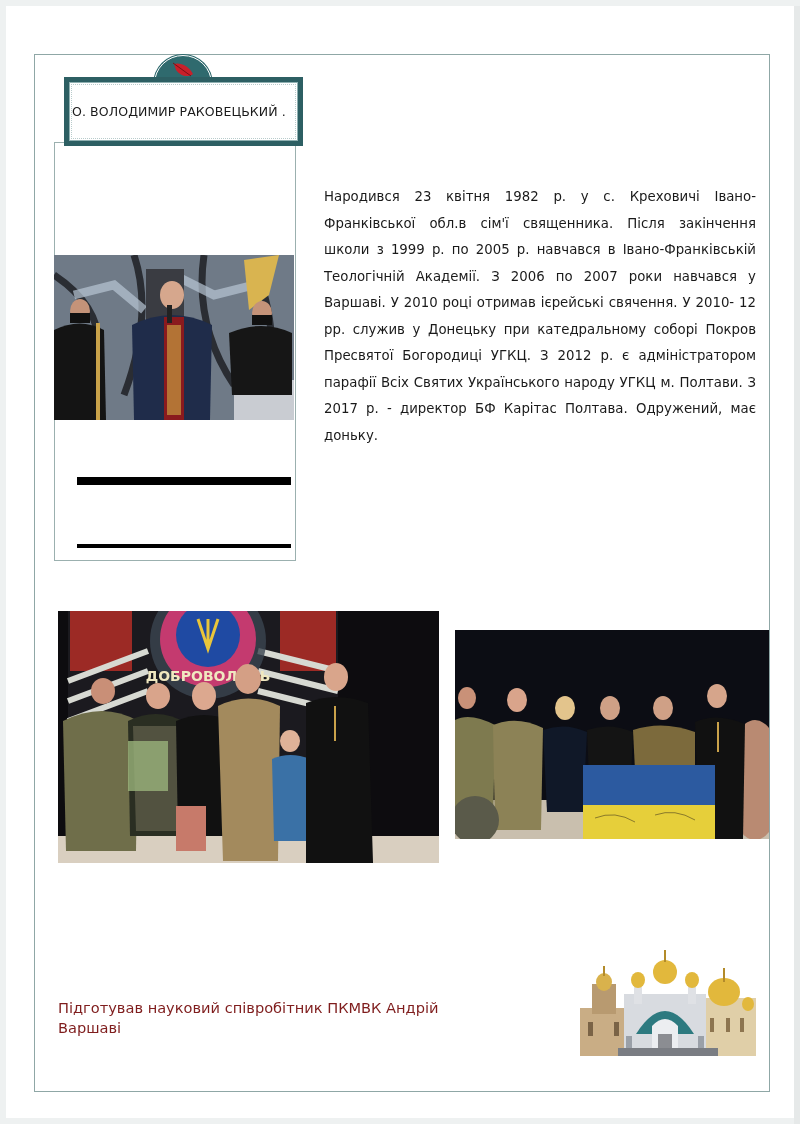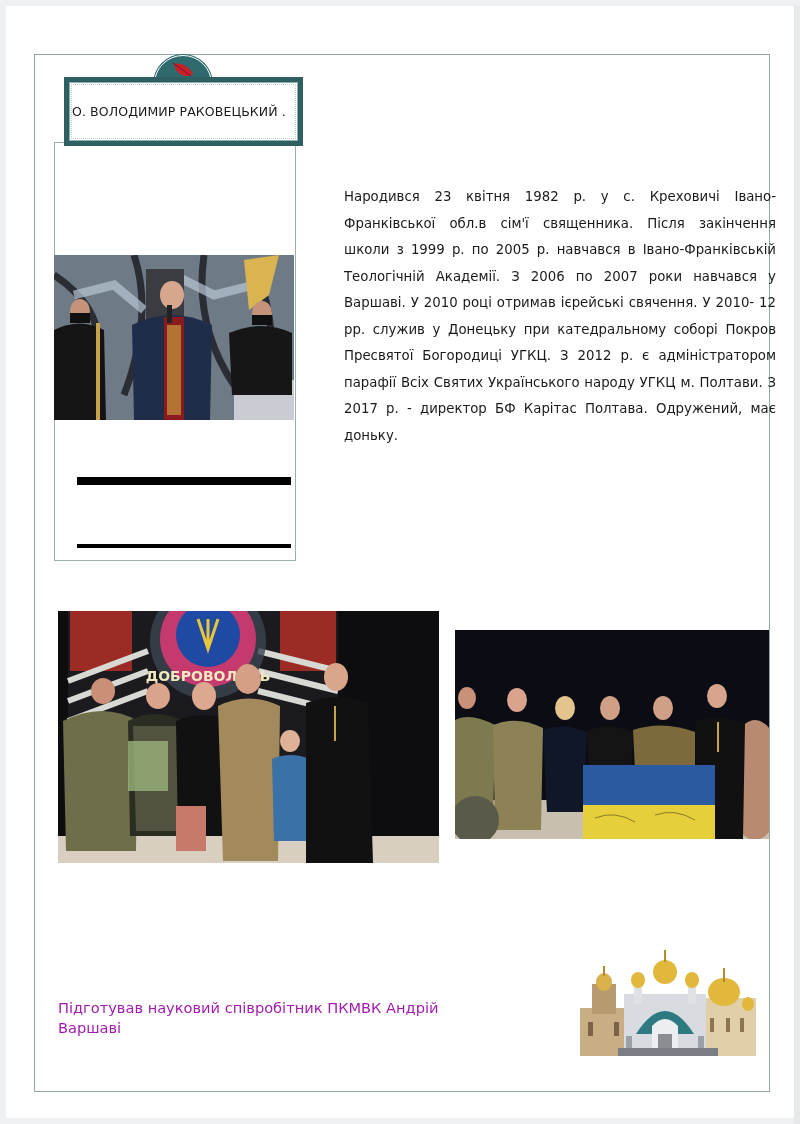--- a/index.html
+++ b/index.html
@@ -64,29 +64,29 @@
     .photo-group2 {
       left: 455px; top: 630px; width: 314px; height: 209px;
       background: #0b0c12;
     }
     .rule {
       position: absolute; left: 77px; width: 214px; background: #000;
     }
     .rule-1 { top: 477px; height: 8px; }
     .rule-2 { top: 544px; height: 4px; }
     .bio {
-      position: absolute; left: 344px; top: 184px; width: 432px;
+      position: absolute; left: 324px; top: 184px; width: 432px;
       font-family: "DejaVu Sans", sans-serif;
       font-size: 13.3px; line-height: 26.5px; color: #1a1a1a;
       text-align: justify;
     }
     .credit {
       position: absolute; left: 58px; top: 998px; width: 440px;
       font-family: "DejaVu Sans", sans-serif;
-      font-size: 14.6px; line-height: 20px; color: #a21caf;
+      font-size: 14.6px; line-height: 20px; color: #7f1d1d;
     }
     .cathedral {
       position: absolute; left: 578px; top: 948px; width: 180px; height: 116px;
     }
   </style>
 </head>
 <body>
 
 <div class="page"></div>
 <div class="page-shadow-right"></div>

